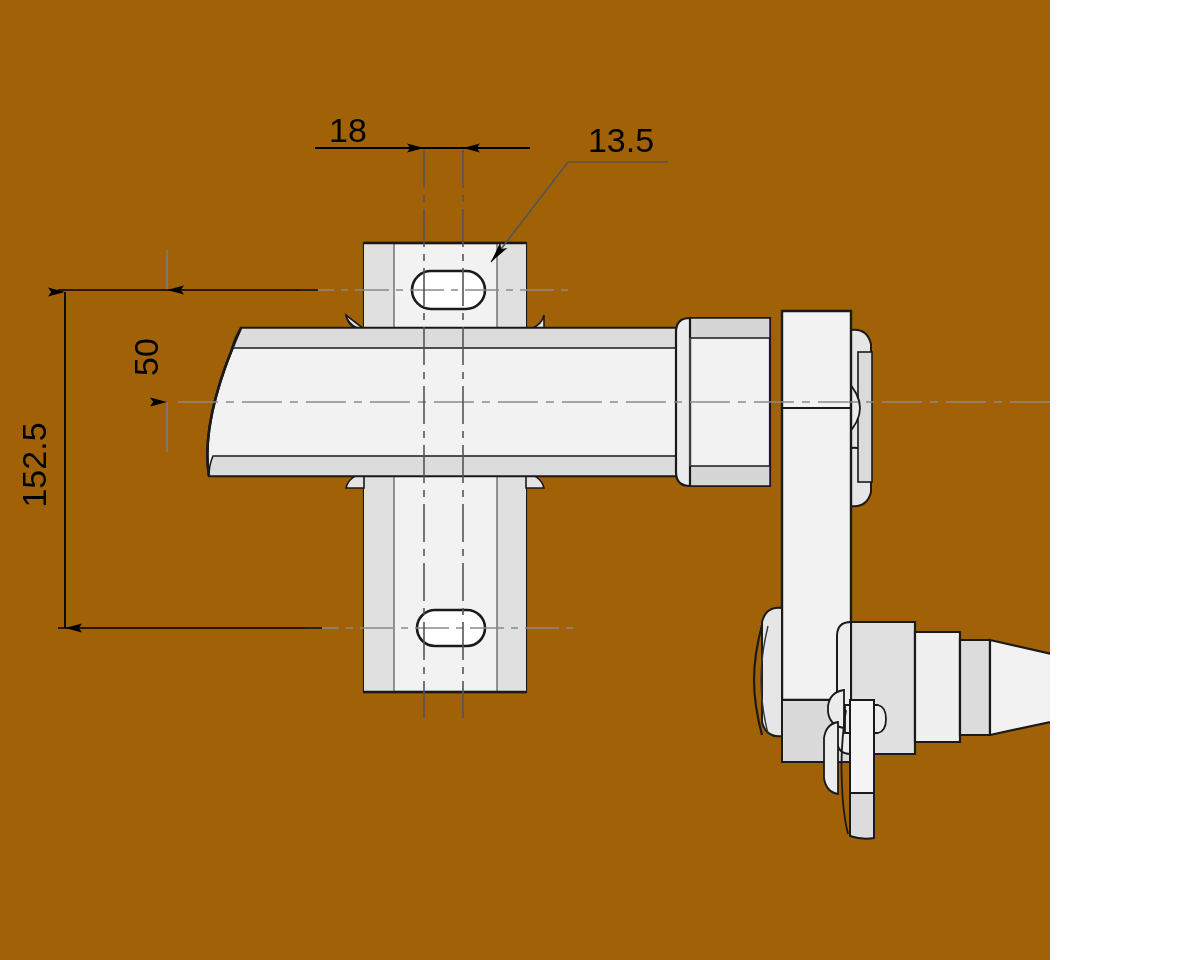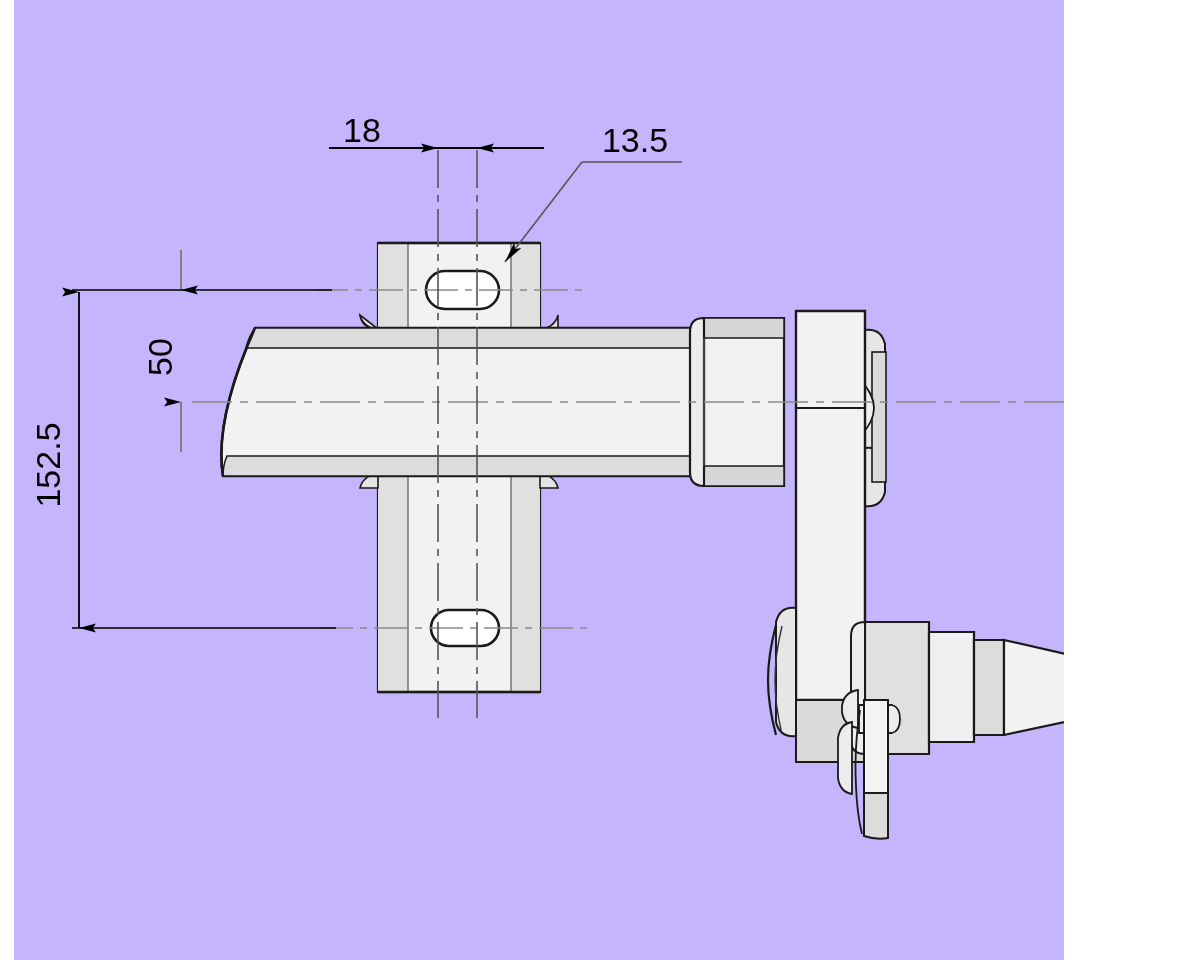--- a/index.html
+++ b/index.html
@@ -7,23 +7,22 @@
     padding: 0;
     background: #ffffff;
   }
   body {
     font-family: "Liberation Sans", sans-serif;
   }
   #drawing-root {
     position: relative;
     width: 1050px;
     height: 960px;
-    background: #c4b5fd;
+    background: #a16207;
     overflow: hidden;
-    margin-left: 14px;
   }
   svg#cad {
     display: block;
     width: 1201px;
     height: 960px;
   }
   .dim-text {
     font-family: "Liberation Sans", sans-serif;
     font-size: 34px;
     fill: #000000;

